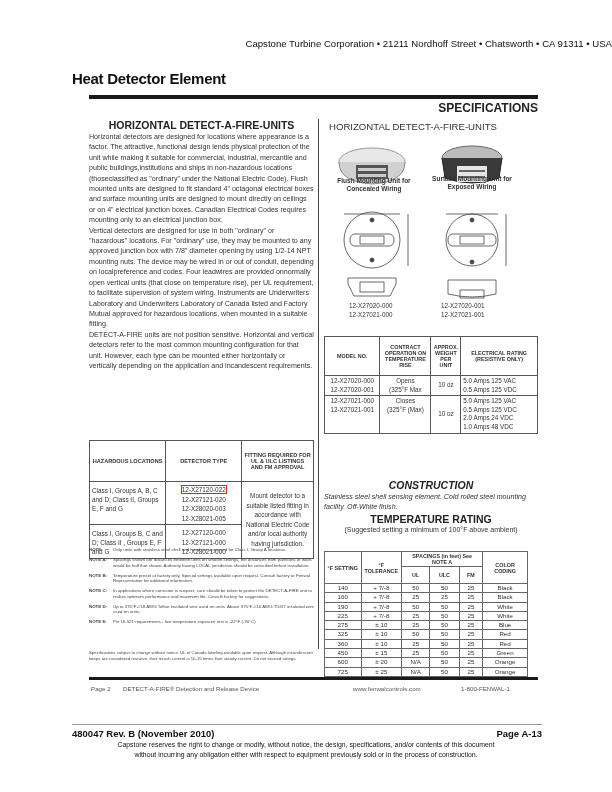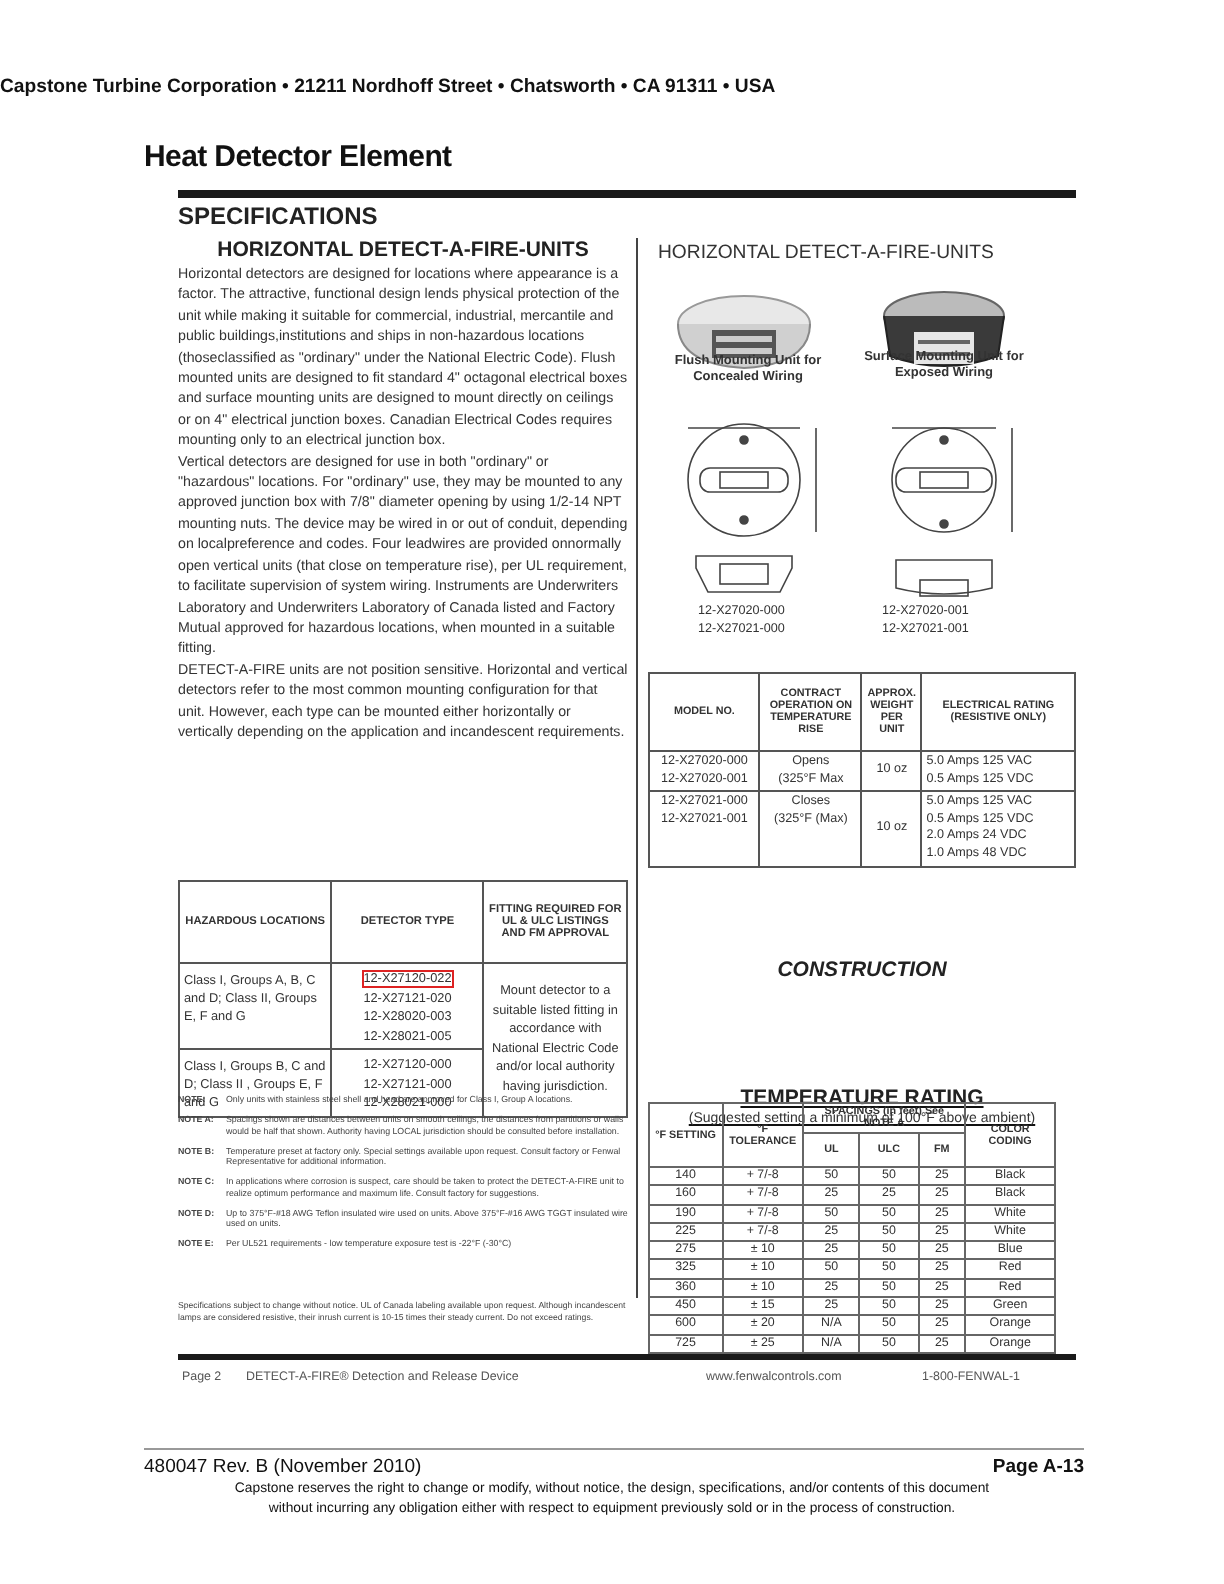--- a/index.html
+++ b/index.html
@@ -1,21 +1,21 @@
 <!DOCTYPE html>
 <html><head>
 <meta charset="utf-8">
 <style>
   html, body { margin:0; padding:0; background:#fff; }
   body { width:612px; height:792px; position:relative; overflow:hidden; font-family:"Liberation Sans", sans-serif; color:#111; }
-  .hdr { position:absolute; top:38px; left:0; width:612px; text-align:left; font-weight:bold; font-size:9.6px; line-height:12px; }
+  .hdr { position:absolute; top:38px; left:0; width:612px; text-align:right; font-weight:normal; font-size:9.6px; line-height:12px; }
   .title { position:absolute; top:70px; left:72px; font-weight:bold; font-size:15px; letter-spacing:-0.3px; }
   .scan { position:absolute; left:89px; top:95px; width:449px; height:620px; background:#fff; }
   .topbar { position:absolute; left:0; top:0; width:449px; height:4px; background:#1a1a1a; }
-  .spec-title { position:absolute; top:6px; left:0; width:449px; text-align:left; font-weight:bold; font-size:12px; color:#222; }
+  .spec-title { position:absolute; top:6px; left:0; width:449px; text-align:right; font-weight:bold; font-size:12px; color:#222; }
   .vdiv { position:absolute; left:229px; top:24px; width:1px; height:530px; background:#444; }
   .lcol { position:absolute; left:0; top:24px; width:225px; }
   .rcol { position:absolute; left:235px; top:24px; width:214px; }
   h3 { margin:0; text-align:center; font-size:10.5px; font-weight:bold; color:#222; line-height:13px; }
   p.body { margin:0; font-size:7.1px; line-height:10.4px; color:#333; }
   table { border-collapse:collapse; }
   .haz { position:absolute; left:0; top:345px; width:225px; font-size:6.4px; color:#333; border:1.2px solid #333; }
   .haz th, .haz td { border:1px solid #555; padding:1px 2px; text-align:center; }
   .haz th { font-weight:bold; font-size:5.6px; height:38px; }
   .haz td.loc { text-align:left; vertical-align:top; padding-top:4px; line-height:9px; }
@@ -27,27 +27,27 @@
   .nk { width:24px; flex:none; font-weight:bold; }
   .fine { position:absolute; left:0; top:555px; width:225px; font-size:4.3px; color:#444; line-height:5.6px; }
   .botbar { position:absolute; left:0; top:582px; width:449px; height:3px; background:#1a1a1a; }
   .pgfoot { position:absolute; top:590px; font-size:6.2px; color:#555; }
   .rh { font-size:9.6px; color:#333; text-align:left; padding-left:5px; margin-top:2px; }
   .model-tbl { position:absolute; left:0; top:217px; width:214px; font-size:6.3px; color:#333; border:1.2px solid #333; }
   .model-tbl th, .model-tbl td { border:1px solid #555; padding:1px 2px; text-align:center; }
   .model-tbl th { font-size:5.4px; font-weight:bold; height:36px; }
   .model-tbl td { line-height:8.6px; }
   .constr { position:absolute; left:0; top:360px; width:214px;font-style:italic; }
-  .temp { position:absolute; left:0; top:424px; width:214px;text-decoration:underline; }
+  .temp { position:absolute; left:0; top:394px; width:214px; }
   .temp-tbl { position:absolute; left:0; top:432px; width:204px; font-size:6.2px; color:#333; border:1.2px solid #333; }
   .temp-tbl th, .temp-tbl td { border:1px solid #666; text-align:center; padding:0 2px; }
   .temp-tbl th { font-size:5.4px; font-weight:bold; }
   .temp-tbl td { height:8.3px; line-height:8.3px; }
   .foot-rule { position:absolute; left:72px; top:724px; width:470px; height:1px; background:#999; }
-  .foot-left { position:absolute; left:72px; top:728px; font-weight:normal; font-size:9.5px; }
+  .foot-left { position:absolute; left:72px; top:728px; font-weight:bold; font-size:9.5px; }
   .foot-right { position:absolute; right:70px; top:728px; font-weight:bold; font-size:9.5px; }
   .foot-disc { position:absolute; left:0; top:740px; width:612px; text-align:center; font-size:6.9px; line-height:10px; }
 </style>
 </head>
 <body>
 
 <div class="hdr">
   <div>Capstone Turbine Corporation • 21211 Nordhoff Street • Chatsworth • CA 91311 • USA</div>
 </div>
 <div class="title">Heat Detector Element</div>
@@ -213,20 +213,21 @@
               <div>0.5 Amps 125 VDC</div>
               <div>2.0 Amps 24 VDC</div>
               <div>1.0 Amps 48 VDC</div>
             </td>
       </tr>
     </tbody>
       </table>
 
     <div class="constr">
       <h3>CONSTRUCTION</h3>
+      <p class="body">Stainless steel shell sensing element. Cold rolled steel mounting facility. Off-White finish.</p>
     </div>
     <div class="temp">
       <h3>TEMPERATURE RATING</h3>
       <div style="text-align:center; font-size:7px; color:#333;">(Suggested setting a minimum of 100°F above ambient)</div>
     </div>
 
     <table class="temp-tbl" id="temp-tbl">
       <thead>
         <tr>
           <th rowspan="2" style="width:18%; height:12px">°F SETTING</th>

